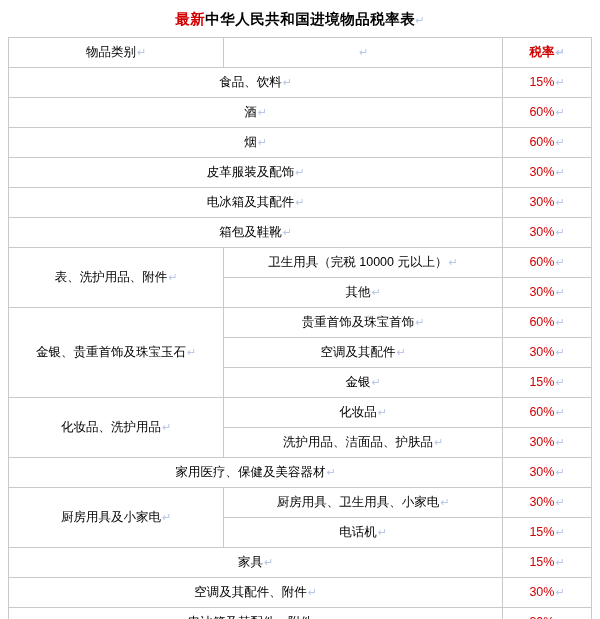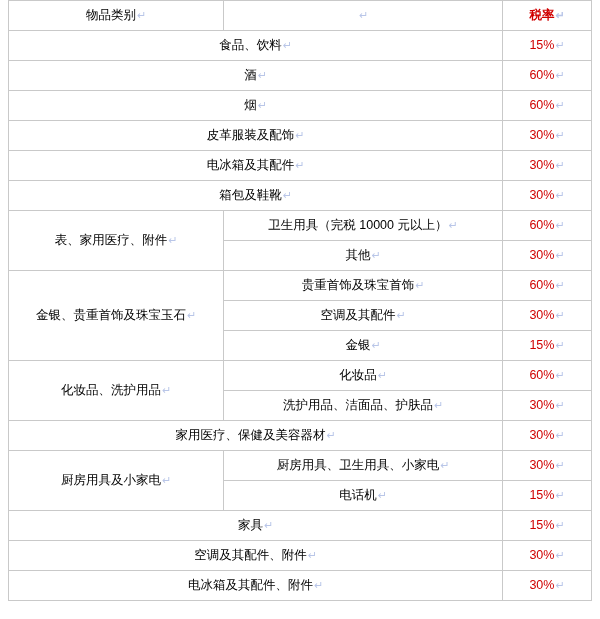--- a/index.html
+++ b/index.html
@@ -72,20 +72,23 @@
     color: #b9c6e8;
     font-size: 11px;
     margin-left: 1px;
   }
 </style>
 </head>
 <body>
 
 <div class="page">
 
+  <div class="title">
+    <span class="hl">最新</span><span>中华人民共和国进境物品税率表</span><span class="pilcrow">↵</span>
+  </div>
 
   <table class="rates">
     <tbody id="table-body">
       <tr>
         <td class="c0 head"><span>物品类别</span><span class="mark">↵</span></td>
         <td class="c1 head empty"><span class="mark">↵</span></td>
         <td class="c2 head rate"><span>税率</span><span class="mark">↵</span></td>
       </tr>
     <tr>
           <td class="c0" colspan="2"><span>食品、饮料</span><span class="mark">↵</span></td>
@@ -105,21 +108,21 @@
         </tr>
         <tr>
           <td class="c0" colspan="2"><span>电冰箱及其配件</span><span class="mark">↵</span></td>
           <td class="c2 rate"><span>30%</span><span class="mark">↵</span></td>
         </tr>
         <tr>
           <td class="c0" colspan="2"><span>箱包及鞋靴</span><span class="mark">↵</span></td>
           <td class="c2 rate"><span>30%</span><span class="mark">↵</span></td>
         </tr>
         <tr>
-          <td class="c0" rowspan="2"><span>表、家用医疗、附件</span><span class="mark">↵</span></td>
+          <td class="c0" rowspan="2"><span>表、洗护用品、附件</span><span class="mark">↵</span></td>
           <td class="c1"><span>卫生用具（完税 10000 元以上）</span><span class="mark">↵</span></td>
           <td class="c2 rate"><span>60%</span><span class="mark">↵</span></td>
         </tr>
         <tr>
           <td class="c1"><span>其他</span><span class="mark">↵</span></td>
           <td class="c2 rate"><span>30%</span><span class="mark">↵</span></td>
         </tr>
         <tr>
           <td class="c0" rowspan="3"><span>金银、贵重首饰及珠宝玉石</span><span class="mark">↵</span></td>
           <td class="c1"><span>贵重首饰及珠宝首饰</span><span class="mark">↵</span></td>

